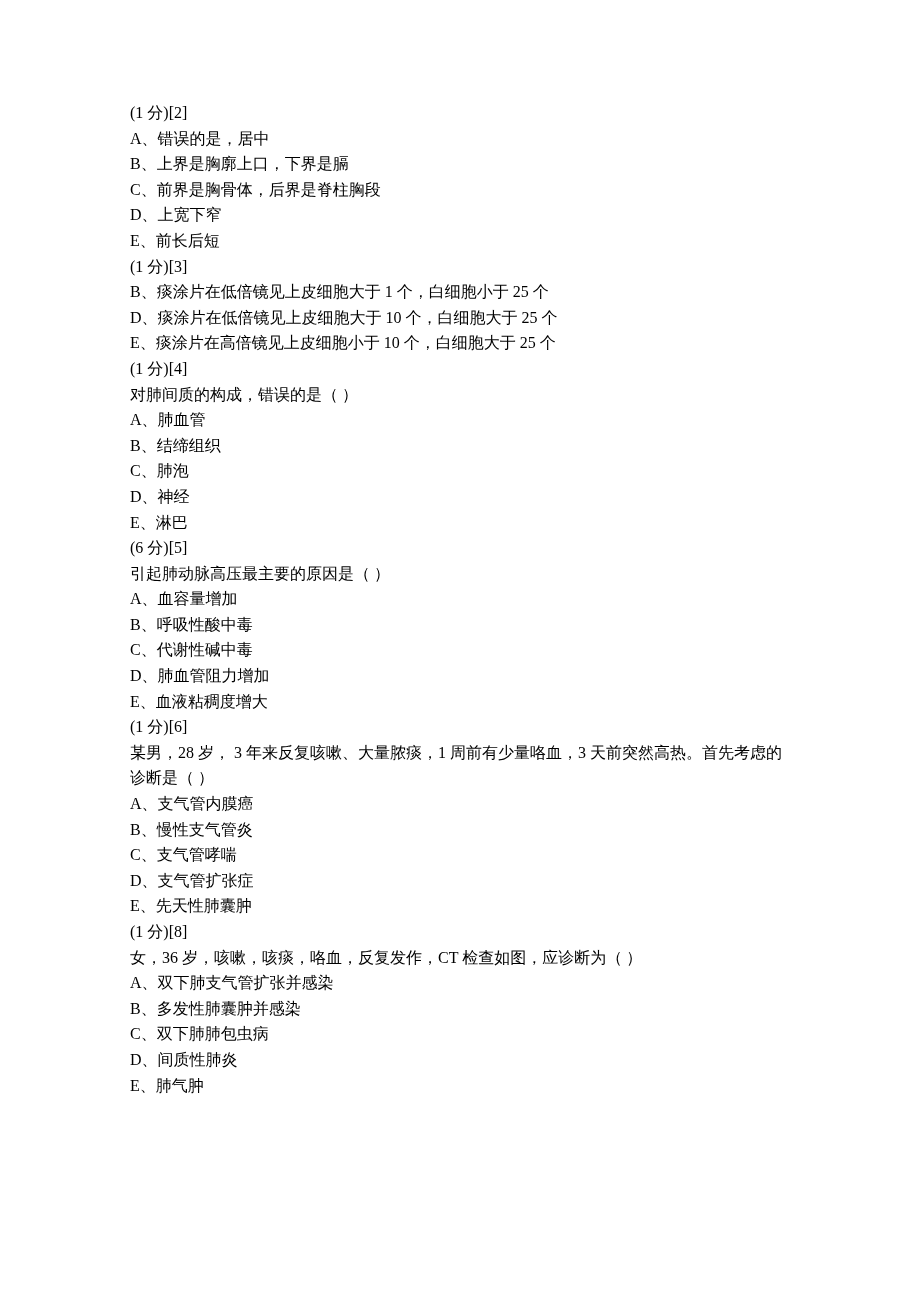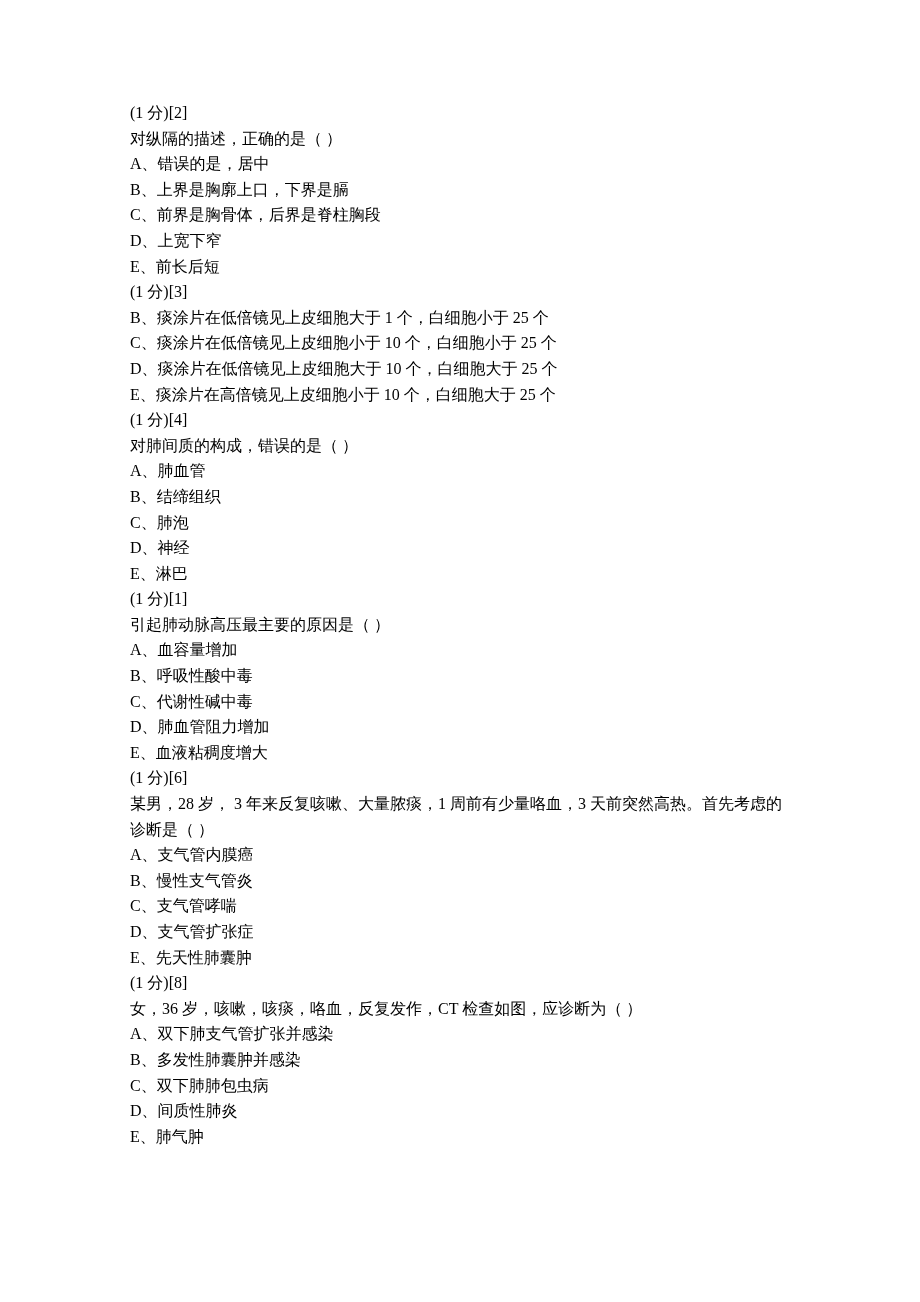--- a/index.html
+++ b/index.html
@@ -18,48 +18,46 @@
   }
   .line {
     display: block;
   }
 </style>
 </head>
 <body>
 
 <div class="question-block">
   <span class="line">(1 分)[2]</span>
-  <span class="line">对纵隔的描述，正确的是（  ）</span>
   <span class="line">A、错误的是，居中</span>
   <span class="line">B、上界是胸廓上口，下界是膈</span>
   <span class="line">C、前界是胸骨体，后界是脊柱胸段</span>
   <span class="line">D、上宽下窄</span>
   <span class="line">E、前长后短</span>
 </div>
 
 <div class="question-block">
   <span class="line">(1 分)[3]</span>
   <span class="line">B、痰涂片在低倍镜见上皮细胞大于 1 个，白细胞小于 25 个</span>
-  <span class="line">C、痰涂片在低倍镜见上皮细胞小于 10 个，白细胞小于 25 个</span>
   <span class="line">D、痰涂片在低倍镜见上皮细胞大于 10 个，白细胞大于 25 个</span>
   <span class="line">E、痰涂片在高倍镜见上皮细胞小于 10 个，白细胞大于 25 个</span>
 </div>
 
 <div class="question-block">
   <span class="line">(1 分)[4]</span>
   <span class="line">对肺间质的构成，错误的是（  ）</span>
   <span class="line">A、肺血管</span>
   <span class="line">B、结缔组织</span>
   <span class="line">C、肺泡</span>
   <span class="line">D、神经</span>
   <span class="line">E、淋巴</span>
 </div>
 
 <div class="question-block">
-  <span class="line">(1 分)[1]</span>
+  <span class="line">(6 分)[5]</span>
   <span class="line">引起肺动脉高压最主要的原因是（  ）</span>
   <span class="line">A、血容量增加</span>
   <span class="line">B、呼吸性酸中毒</span>
   <span class="line">C、代谢性碱中毒</span>
   <span class="line">D、肺血管阻力增加</span>
   <span class="line">E、血液粘稠度增大</span>
 </div>
 
 <div class="question-block">
   <span class="line">(1 分)[6]</span>

